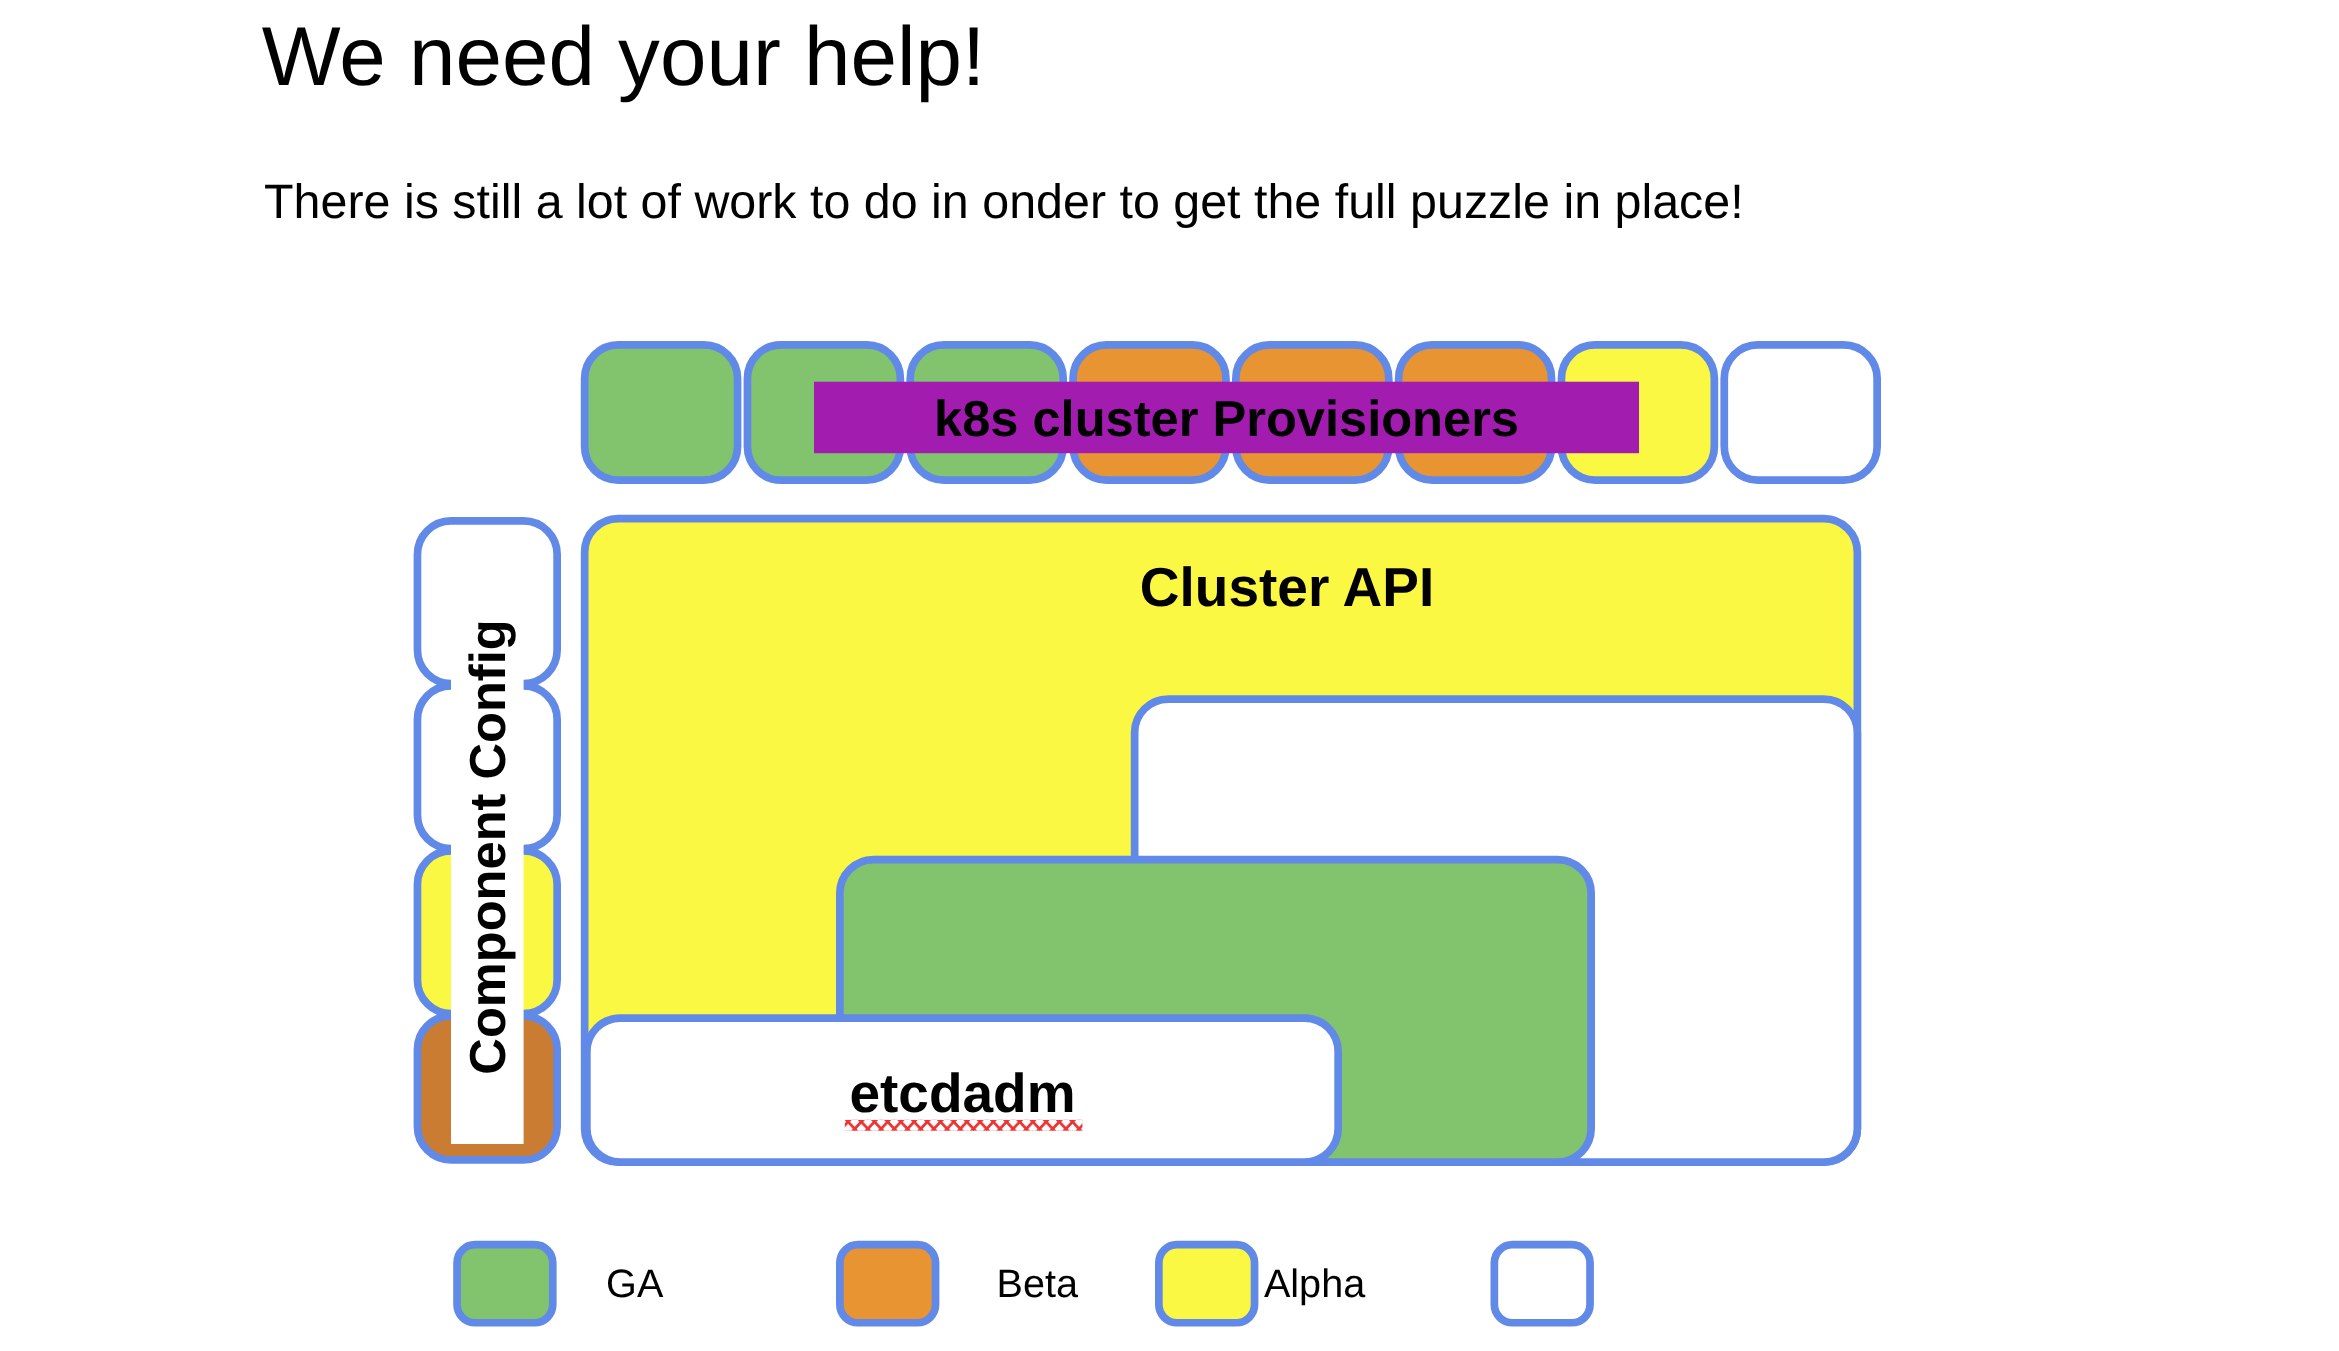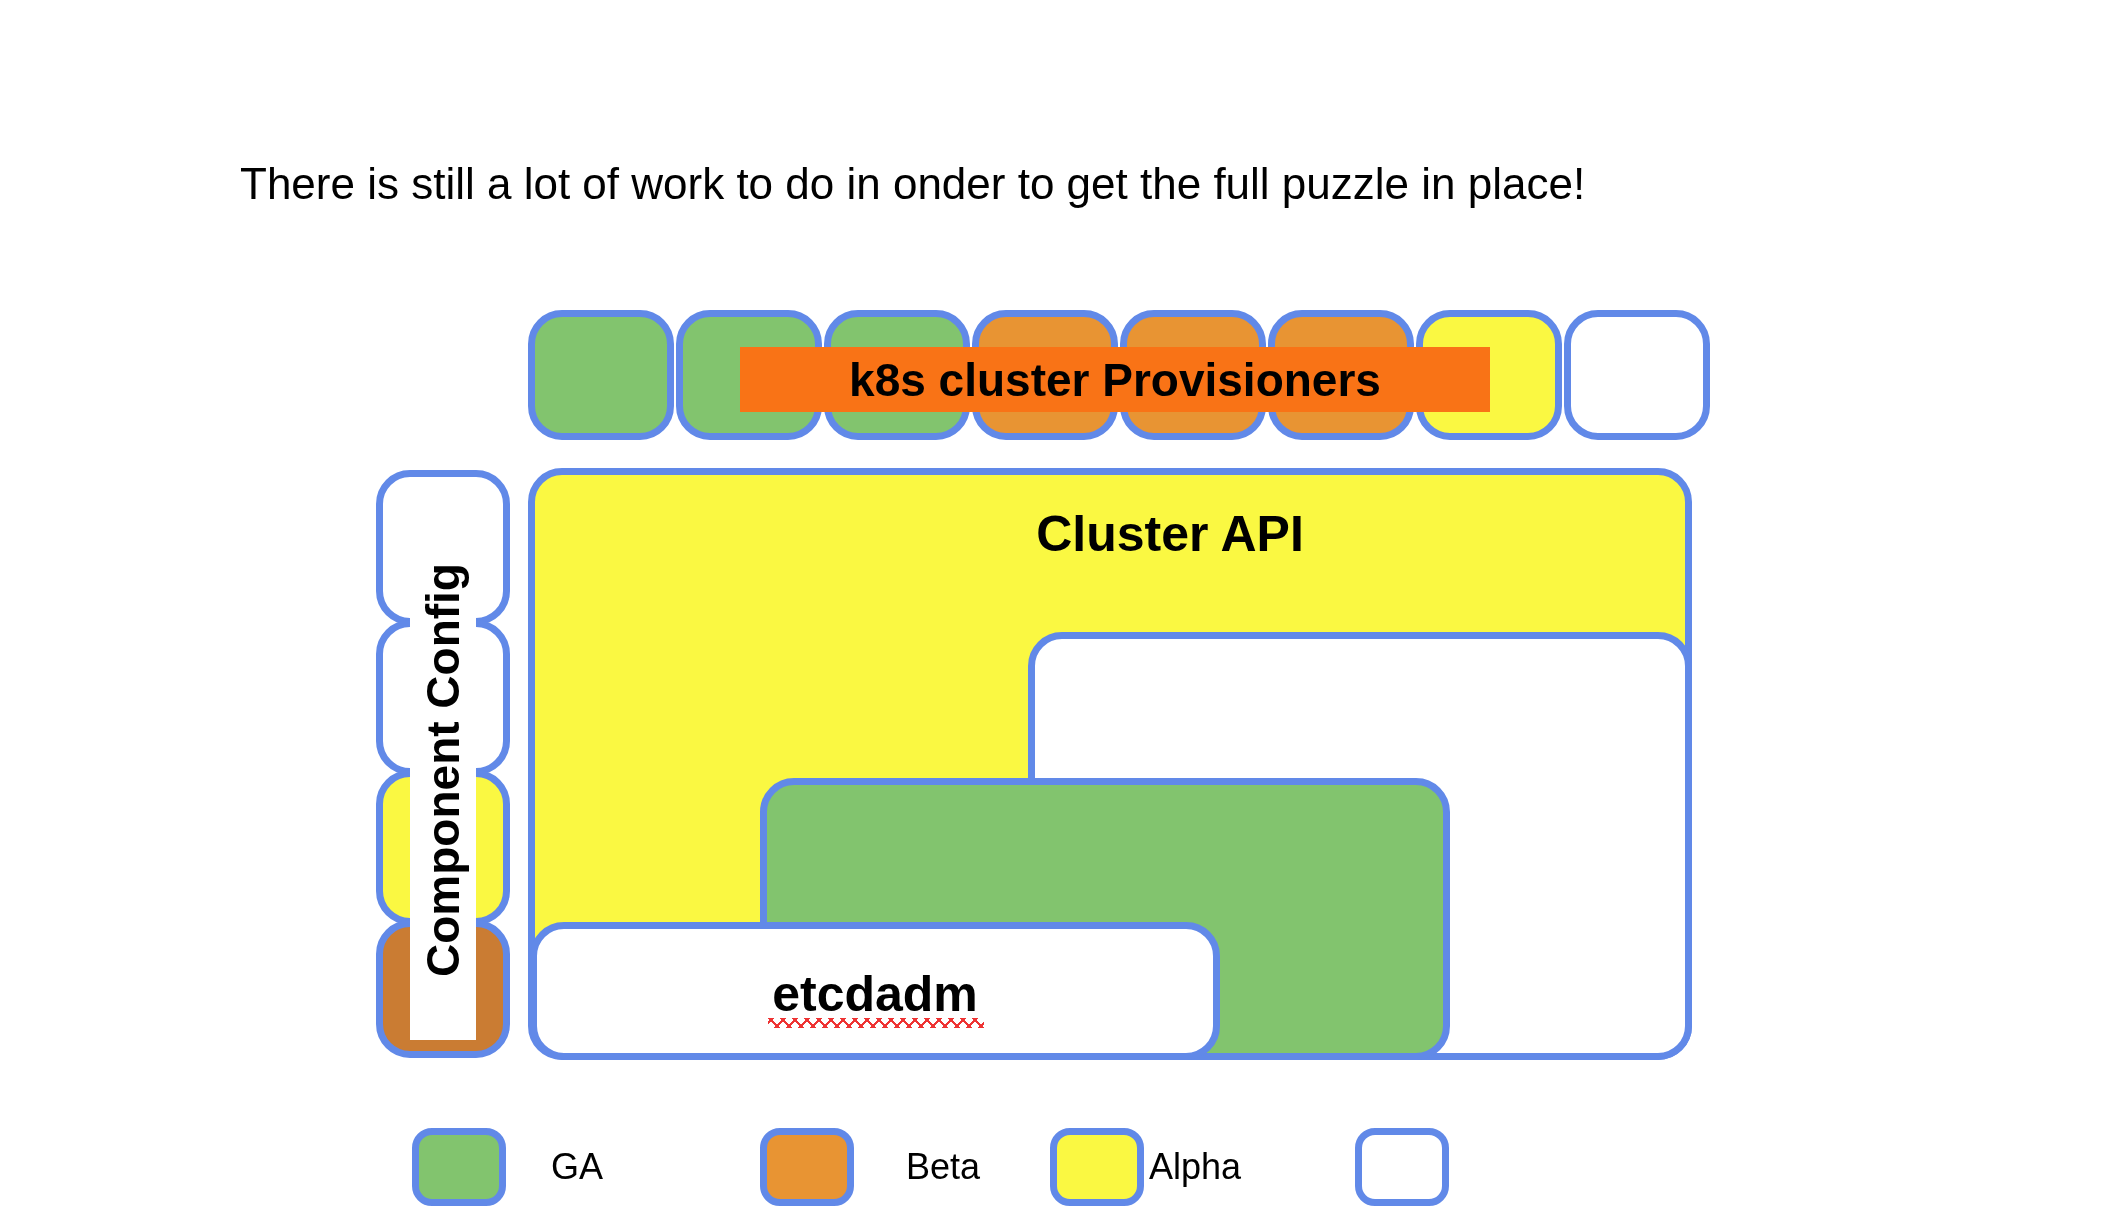--- a/index.html
+++ b/index.html
@@ -65,21 +65,21 @@
     position: absolute;
     font-weight: bold;
     color: #000;
     white-space: nowrap;
     text-align: center;
   }
 
   
   .caption-band {
     position: absolute;
-    background: #f97316;
+    background: #a21caf;
     display: flex;
     align-items: center;
     justify-content: center;
     font-weight: bold;
     font-size: 46px;
     color: #000;
     white-space: nowrap;
   }
 
   
@@ -127,20 +127,21 @@
     white-space: nowrap;
     line-height: 78px;
     margin-left: 16px;
   }
 </style>
 </head>
 <body>
 
 <div id="slide">
 
+  <div class="title">We need your help!</div>
 
   <div class="subtitle">There is still a lot of work to do in onder to get the full puzzle in place!</div>
 
   <div class="box ga" style="left:528px;  top:310px; width:146px; height:130px;"></div>
   <div class="box ga" style="left:676px;  top:310px; width:146px; height:130px;"></div>
   <div class="box ga" style="left:824px;  top:310px; width:146px; height:130px;"></div>
   <div class="box beta" style="left:972px;  top:310px; width:146px; height:130px;"></div>
   <div class="box beta" style="left:1120px; top:310px; width:146px; height:130px;"></div>
   <div class="box beta" style="left:1268px; top:310px; width:146px; height:130px;"></div>
   <div class="box alpha" style="left:1416px; top:310px; width:146px; height:130px;"></div>

